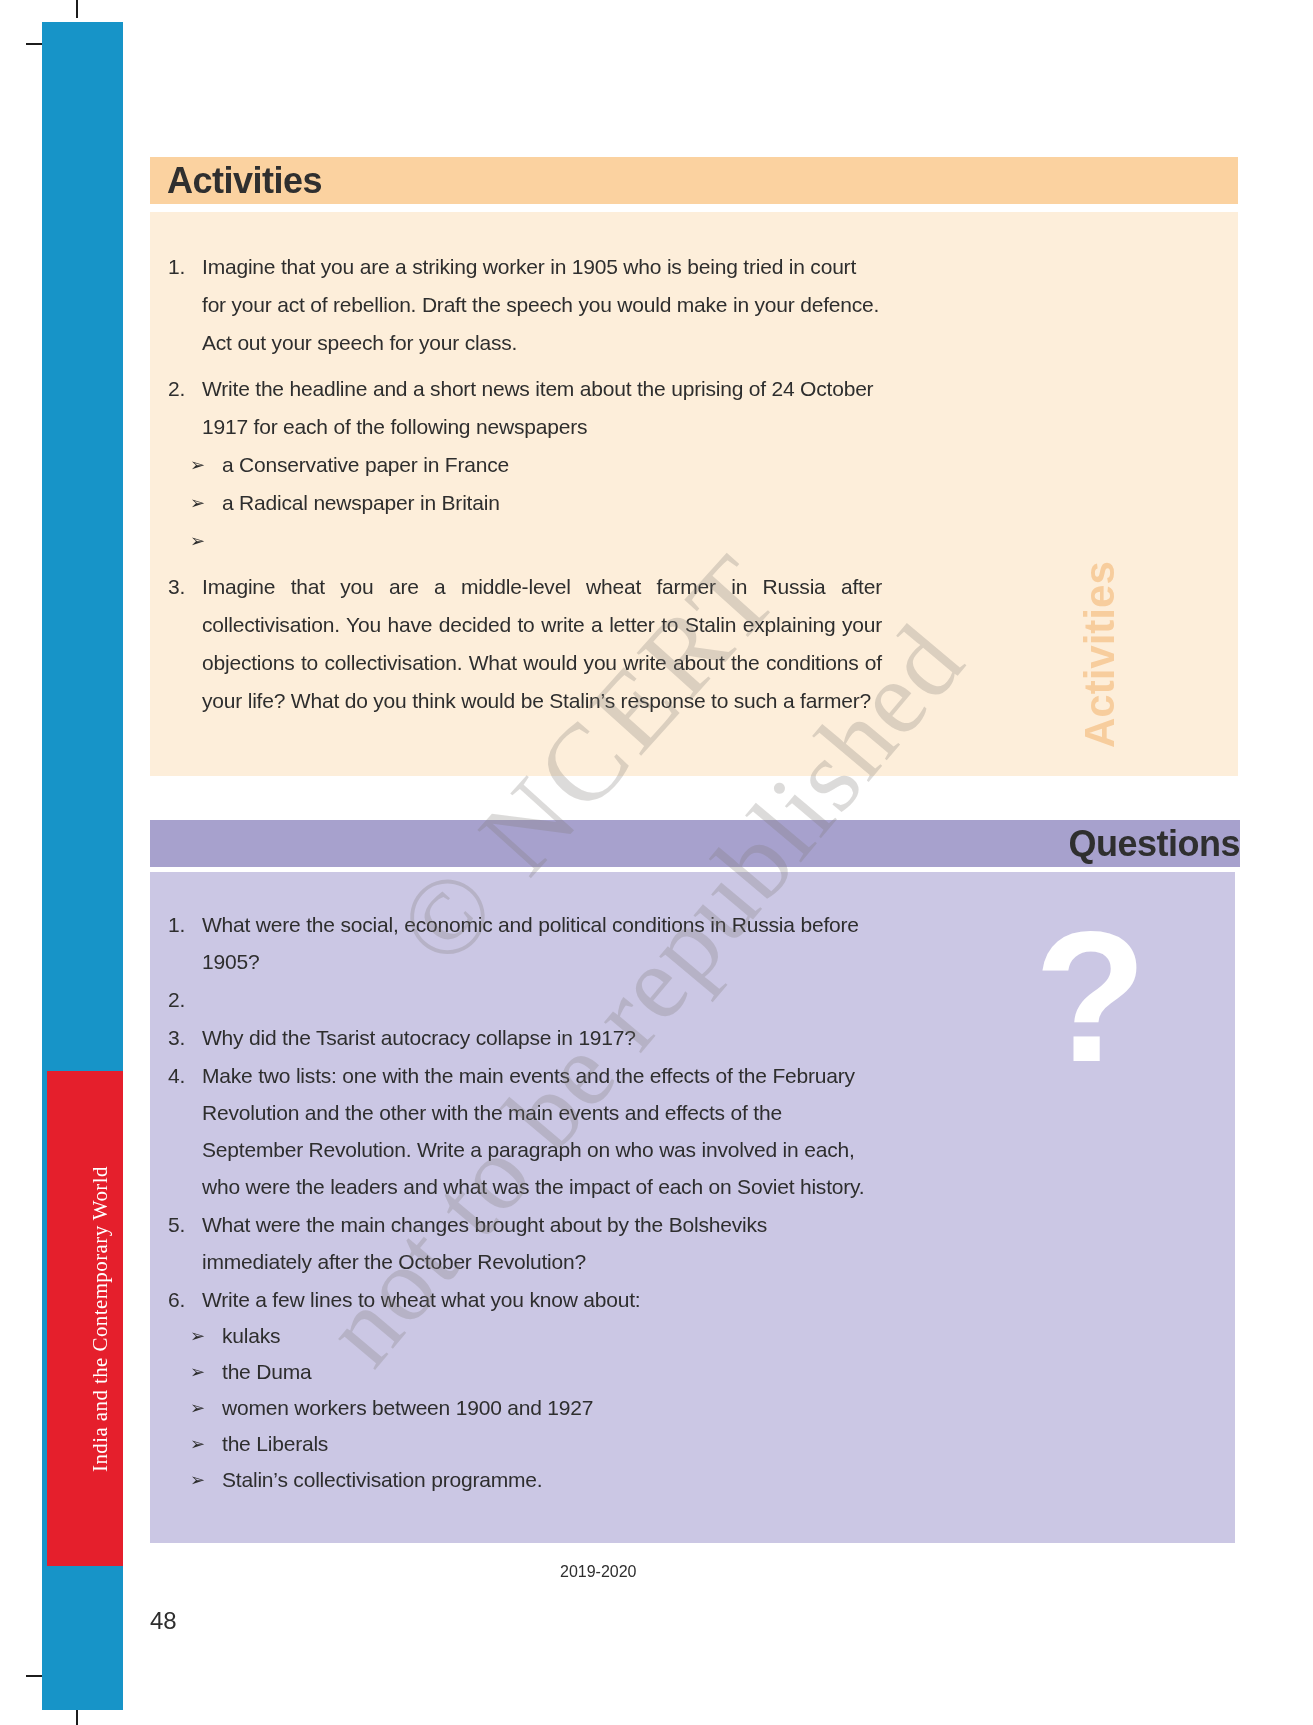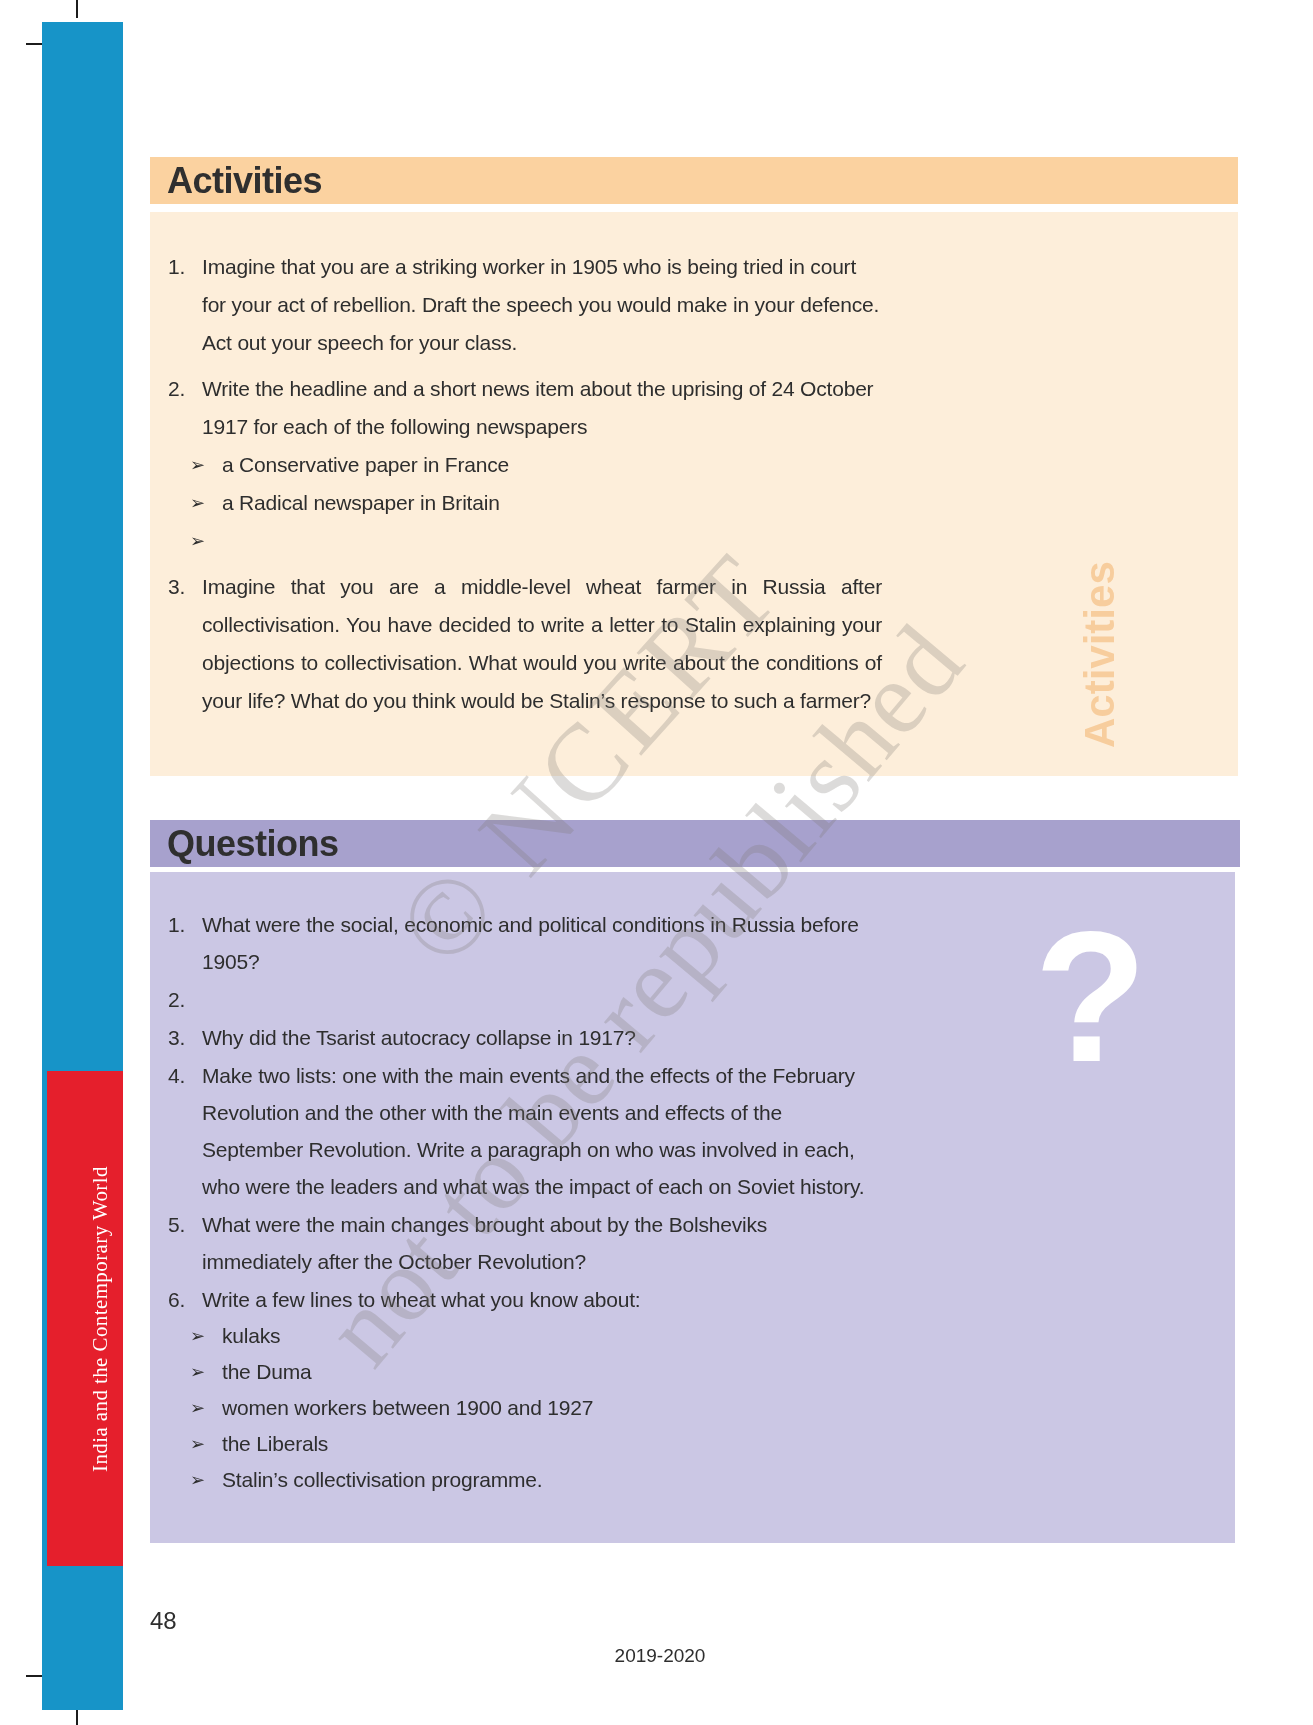--- a/index.html
+++ b/index.html
@@ -24,21 +24,21 @@
     font-size:21px; letter-spacing:0.4px;
   }
 
   
   .band { position:absolute; left:150px; height:47px; }
   .band .band-title {
     padding-left:17px; line-height:47px; font-size:36px; font-weight:bold;
     color:var(--heading,#2f2f2f); letter-spacing:-0.5px;
   }
   #act-band { top:157px; width:1088px; background:var(--act_band,#fbd2a0); }
-  #q-band   { top:820px; width:1090px; background:var(--q_band,#a7a1cd); }
+  #q-band   { top:820px; width:1090px; background:var(--q_band,#a7a1cd);text-align:right; }
 
   .panel-body { position:absolute; left:150px; box-sizing:border-box; padding:36px 0 0 18px; }
   #act-body { top:212px; width:1088px; height:564px; background:var(--act_body,#fdeeda); }
   #q-body   { top:872px; width:1085px; height:671px; background:var(--q_body,#cbc7e4); padding-top:34px; }
 
   
   .item { display:flex; font-size:21px; letter-spacing:-0.2px; }
   #act-body .item { line-height:38px; margin-bottom:8px; }
   #q-body  .item { line-height:37px; margin-bottom:1px; }
   .item .num { flex:none; width:34px; }
@@ -67,21 +67,21 @@
   
   .wm {
     position:absolute; white-space:nowrap; pointer-events:none; z-index:5;
     font-family:"Liberation Serif", serif; color:var(--wm,#7d7974); opacity:0.26;
   }
   #wm1 { left:372px; top:905px;  font-size:110px; letter-spacing:6px; transform:rotate(-48deg); transform-origin:0 0; }
   #wm2 { left:300px; top:1310px; font-size:105px; letter-spacing:2px; transform:rotate(-50deg); transform-origin:0 0; }
 
   
   #page-number { position:absolute; left:150px; top:1607px; font-size:24px; color:#2e2e2e; }
-  #footer-year { position:absolute; left:560px; top:1645px; width:200px; text-align:center; font-size:19px; color:#2e2e2e; }
+  #footer-year { position:absolute; left:560px; top:1563px; width:200px; text-align:left; font-size:16px; color:#2e2e2e; }
 </style>
 </head>
 <body>
 
 <div id="canvas">
 
   <div class="crop" id="crop-tl-v"></div>
   <div class="crop" id="crop-tl-h"></div>
   <div class="crop" id="crop-bl-h"></div>
   <div class="crop" id="crop-bl-v"></div>

